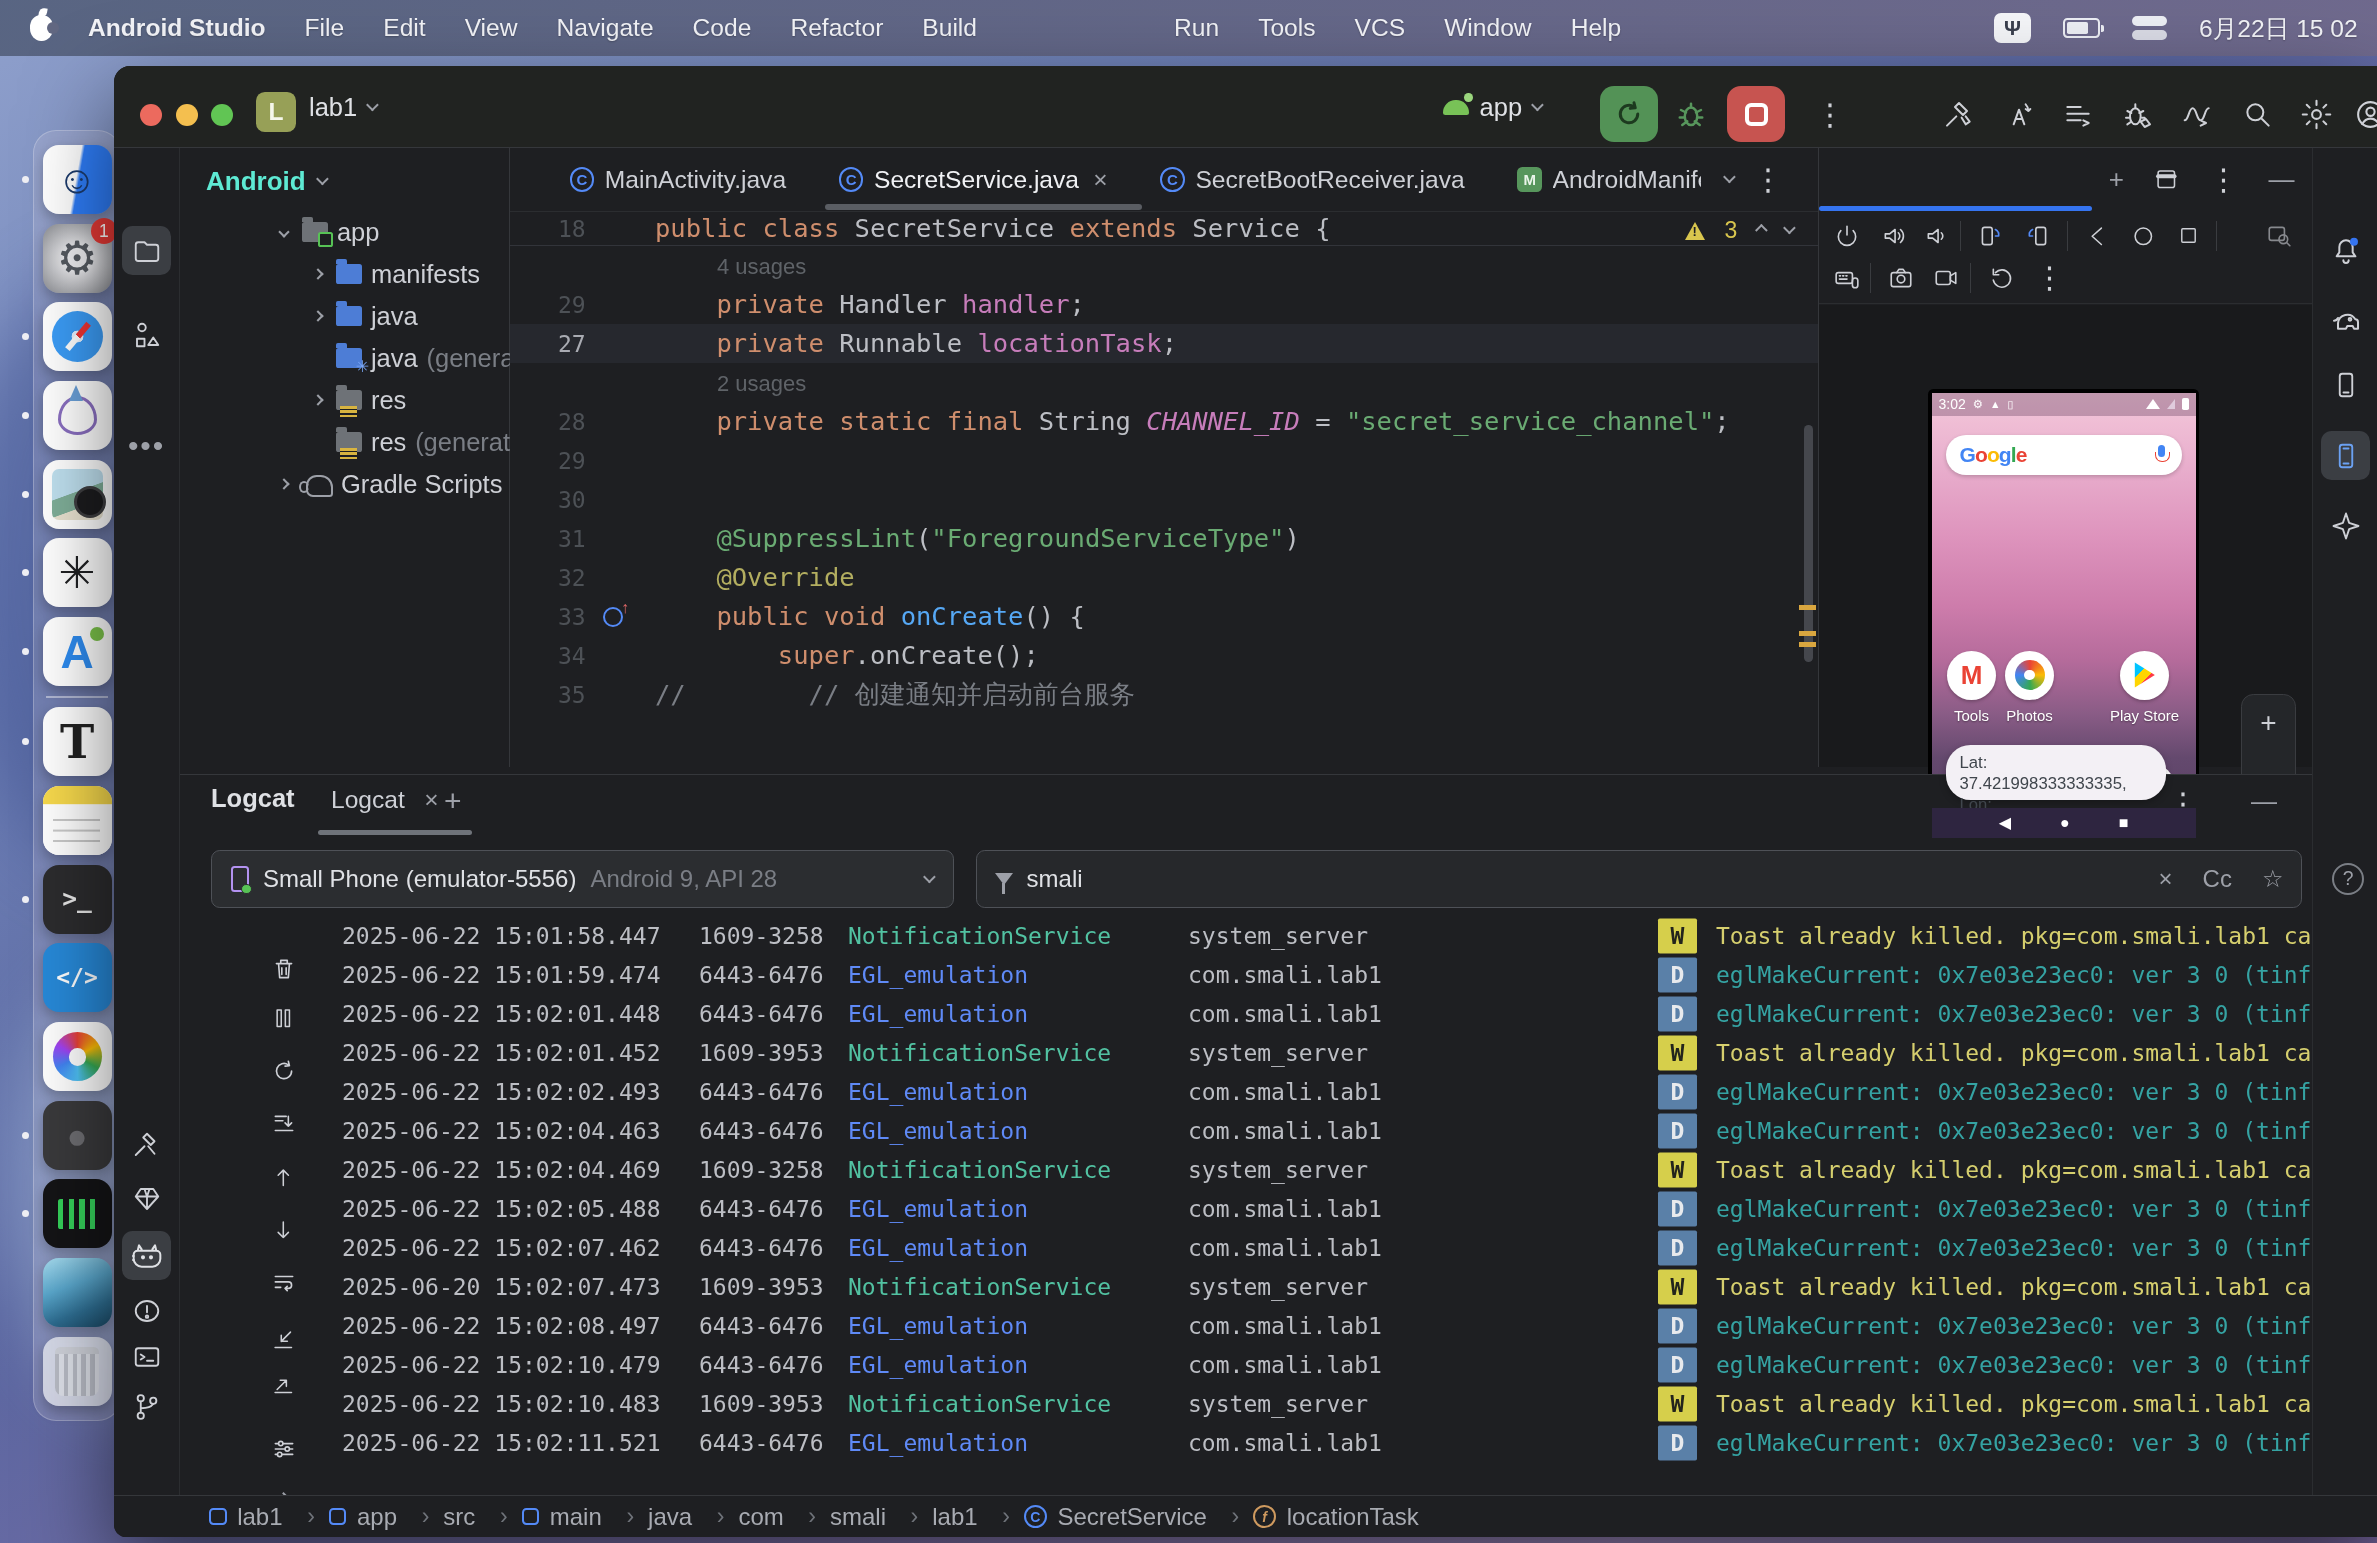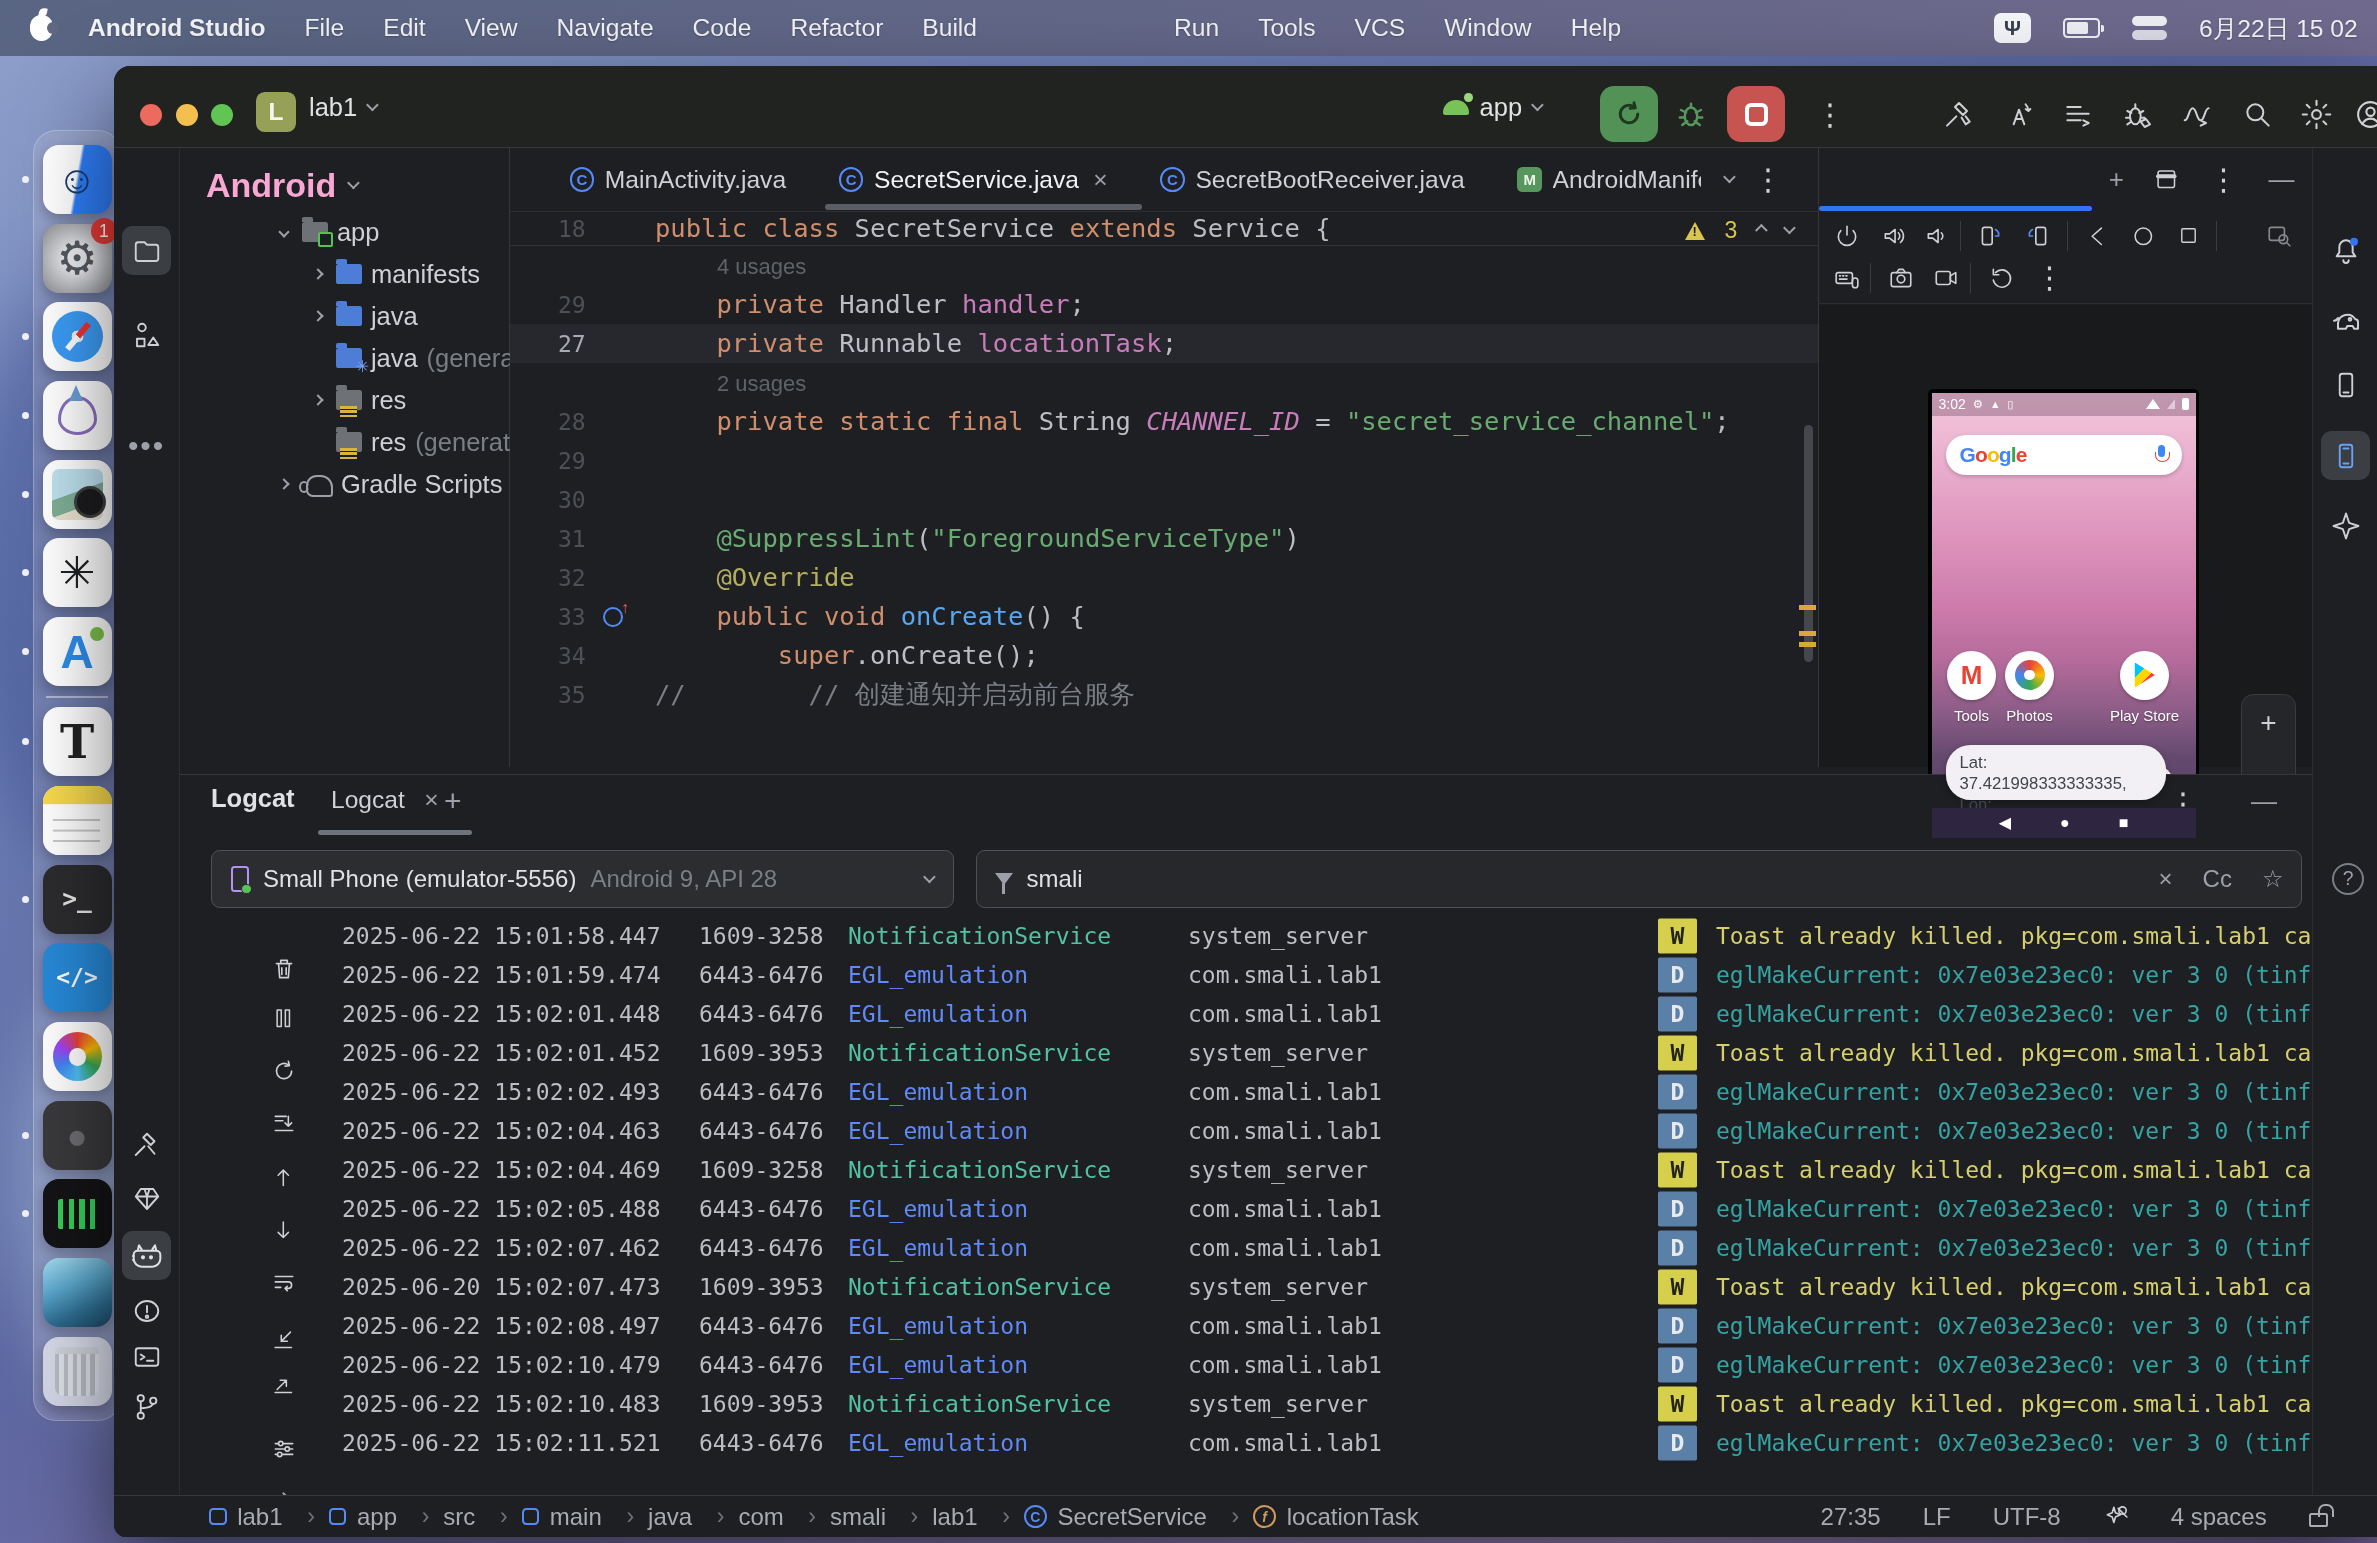--- a/index.html
+++ b/index.html
@@ -86,21 +86,21 @@
   
   .lstrip{position:absolute;left:0;top:82px;width:66px;bottom:42px;background:#1e1f22;border-right:0.9px solid #2b2d30}
   .rstrip{position:absolute;right:0;top:82px;width:65px;bottom:42px;background:#1e1f22;border-left:0.9px solid #2b2d30}
   .sicon{position:absolute;width:49px;height:49px;border-radius:10.6px;display:flex;align-items:center;justify-content:center}
   .sicon.sel{background:#3b3e43}
   .lstrip .sicon{left:8px}.rstrip .sicon{left:8px}
   .baricon{stroke:#9da0a8}
   .dots3{color:#9da0a8;font-size:30px;letter-spacing:1.8px}
   
   .proj{position:absolute;left:66px;top:82px;width:330px;bottom:770px;background:#1e1f22;border-right:0.9px solid #35373b}
-  .proj-hd{position:absolute;left:26px;top:17.6px;display:flex;align-items:center;gap:12.3px;font-size:34px;font-weight:700;color:#f9a8d4}
+  .proj-hd{position:absolute;left:26px;top:17.6px;display:flex;align-items:center;gap:12.3px;font-size:26px;font-weight:700;color:#5eead4}
   .tree{position:absolute;left:0;top:63px;right:0}
   .trow{height:42px;display:flex;align-items:center;font-size:25.5px;color:#ced0d6;gap:8.8px}
   .trow .lbl{white-space:nowrap}
   .trow .suffix{color:#7a7e85}
   .trow .suffix:empty{display:none}
   .ti0{padding-left:100px}.ti1{padding-left:134px}
   .tch{width:8px;height:8px;border-right:2.2px solid #9da0a8;border-bottom:2.2px solid #9da0a8;flex:0 0 auto}
   .ch-down{transform:rotate(45deg)}.ch-right{transform:rotate(-45deg)}.ch-none{visibility:hidden}
   .fold{width:26px;height:19.3px;border-radius:2.6px;position:relative;flex:0 0 auto;margin-left:5.3px}
   .fold::before{content:"";position:absolute;left:0;top:-5.3px;width:10.6px;height:5.3px;border-radius:1.8px 1.8px 0 0;background:inherit}
@@ -1137,27 +1137,16 @@
           <span class="ci ci-cls"></span>
           <span>SecretService</span>
           <span class="sep">›</span>
         </span>
           <span class="crumb">
           <span class="ci ci-fn"></span>
           <span>locationTask</span>
 
         </span>
         </div>
-      <div class="sb-right">
-        <span>27:35</span>
-        <span>LF</span>
-        <span>UTF-8</span>
-        <svg class="si baricon" width="26" height="26" viewBox="0 0 24 24">
-            <path d="M10 3l1.5 5L16 10l-4.5 2L10 17l-1.5-5L4 10l4.5-2zM14 4l8 8"></path>
-            <circle cx="18" cy="6" r="3.4"></circle>
-          </svg>
-        <span>4 spaces</span>
-        <span class="lockico"></span>
-      </div>
     </div>
   </div>
 </div>
 
 
 </body></html>

